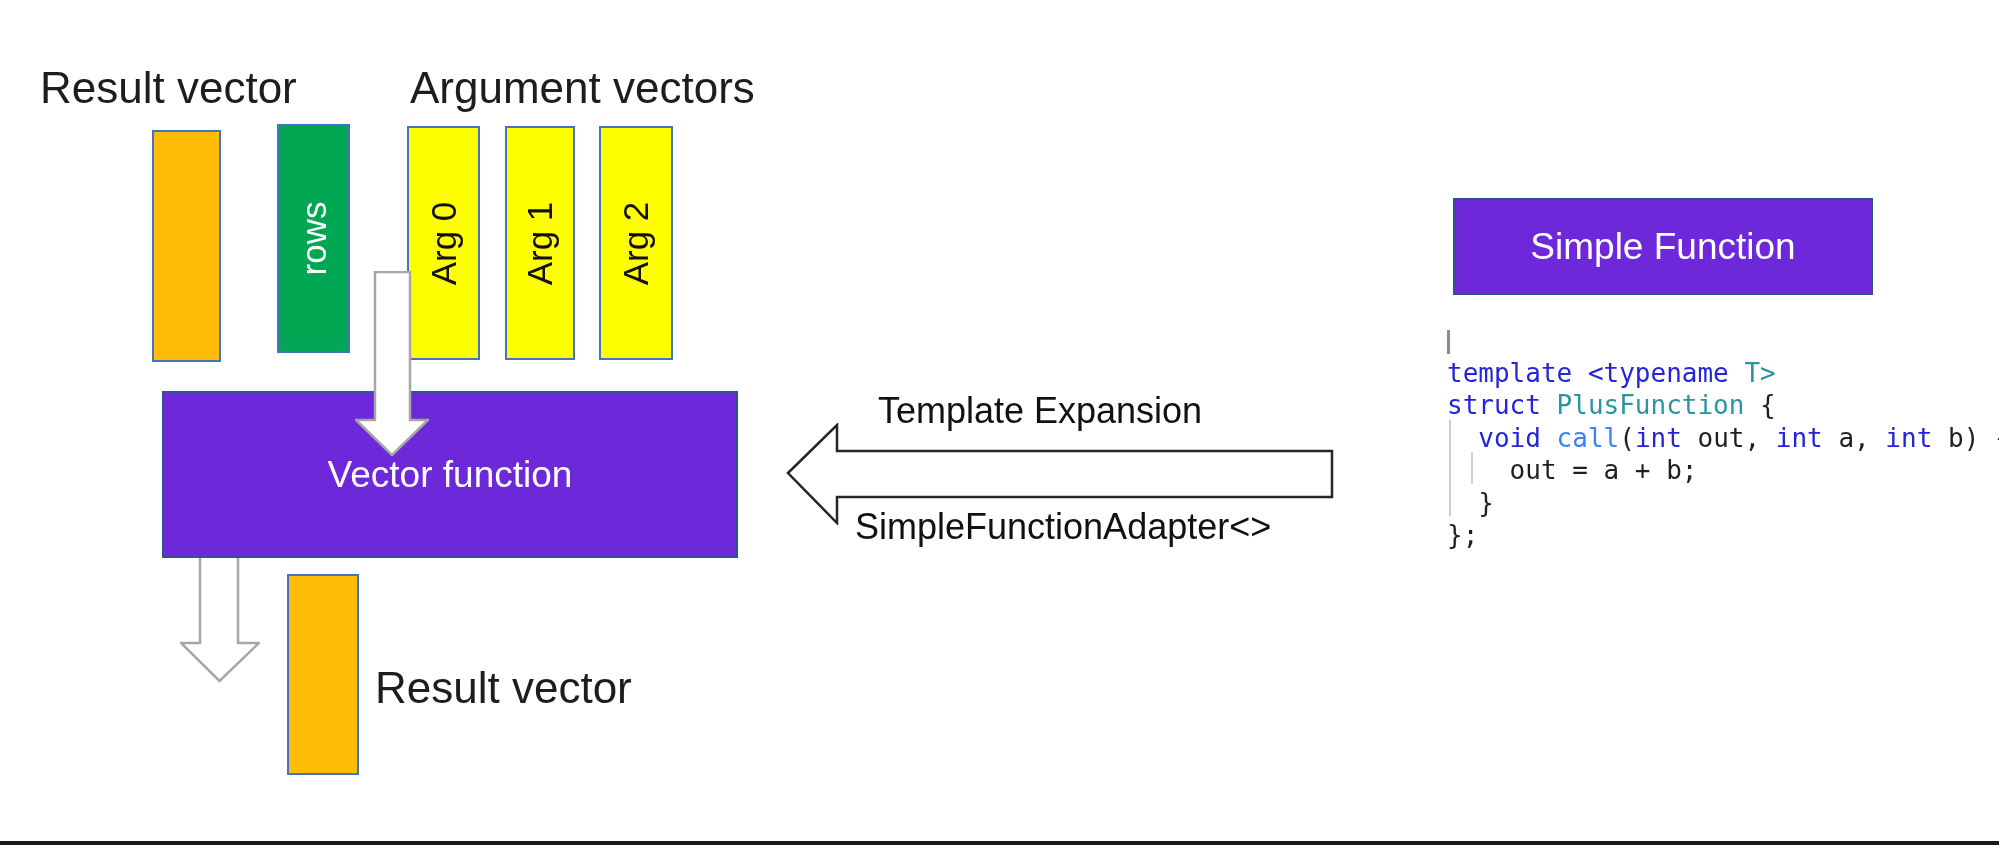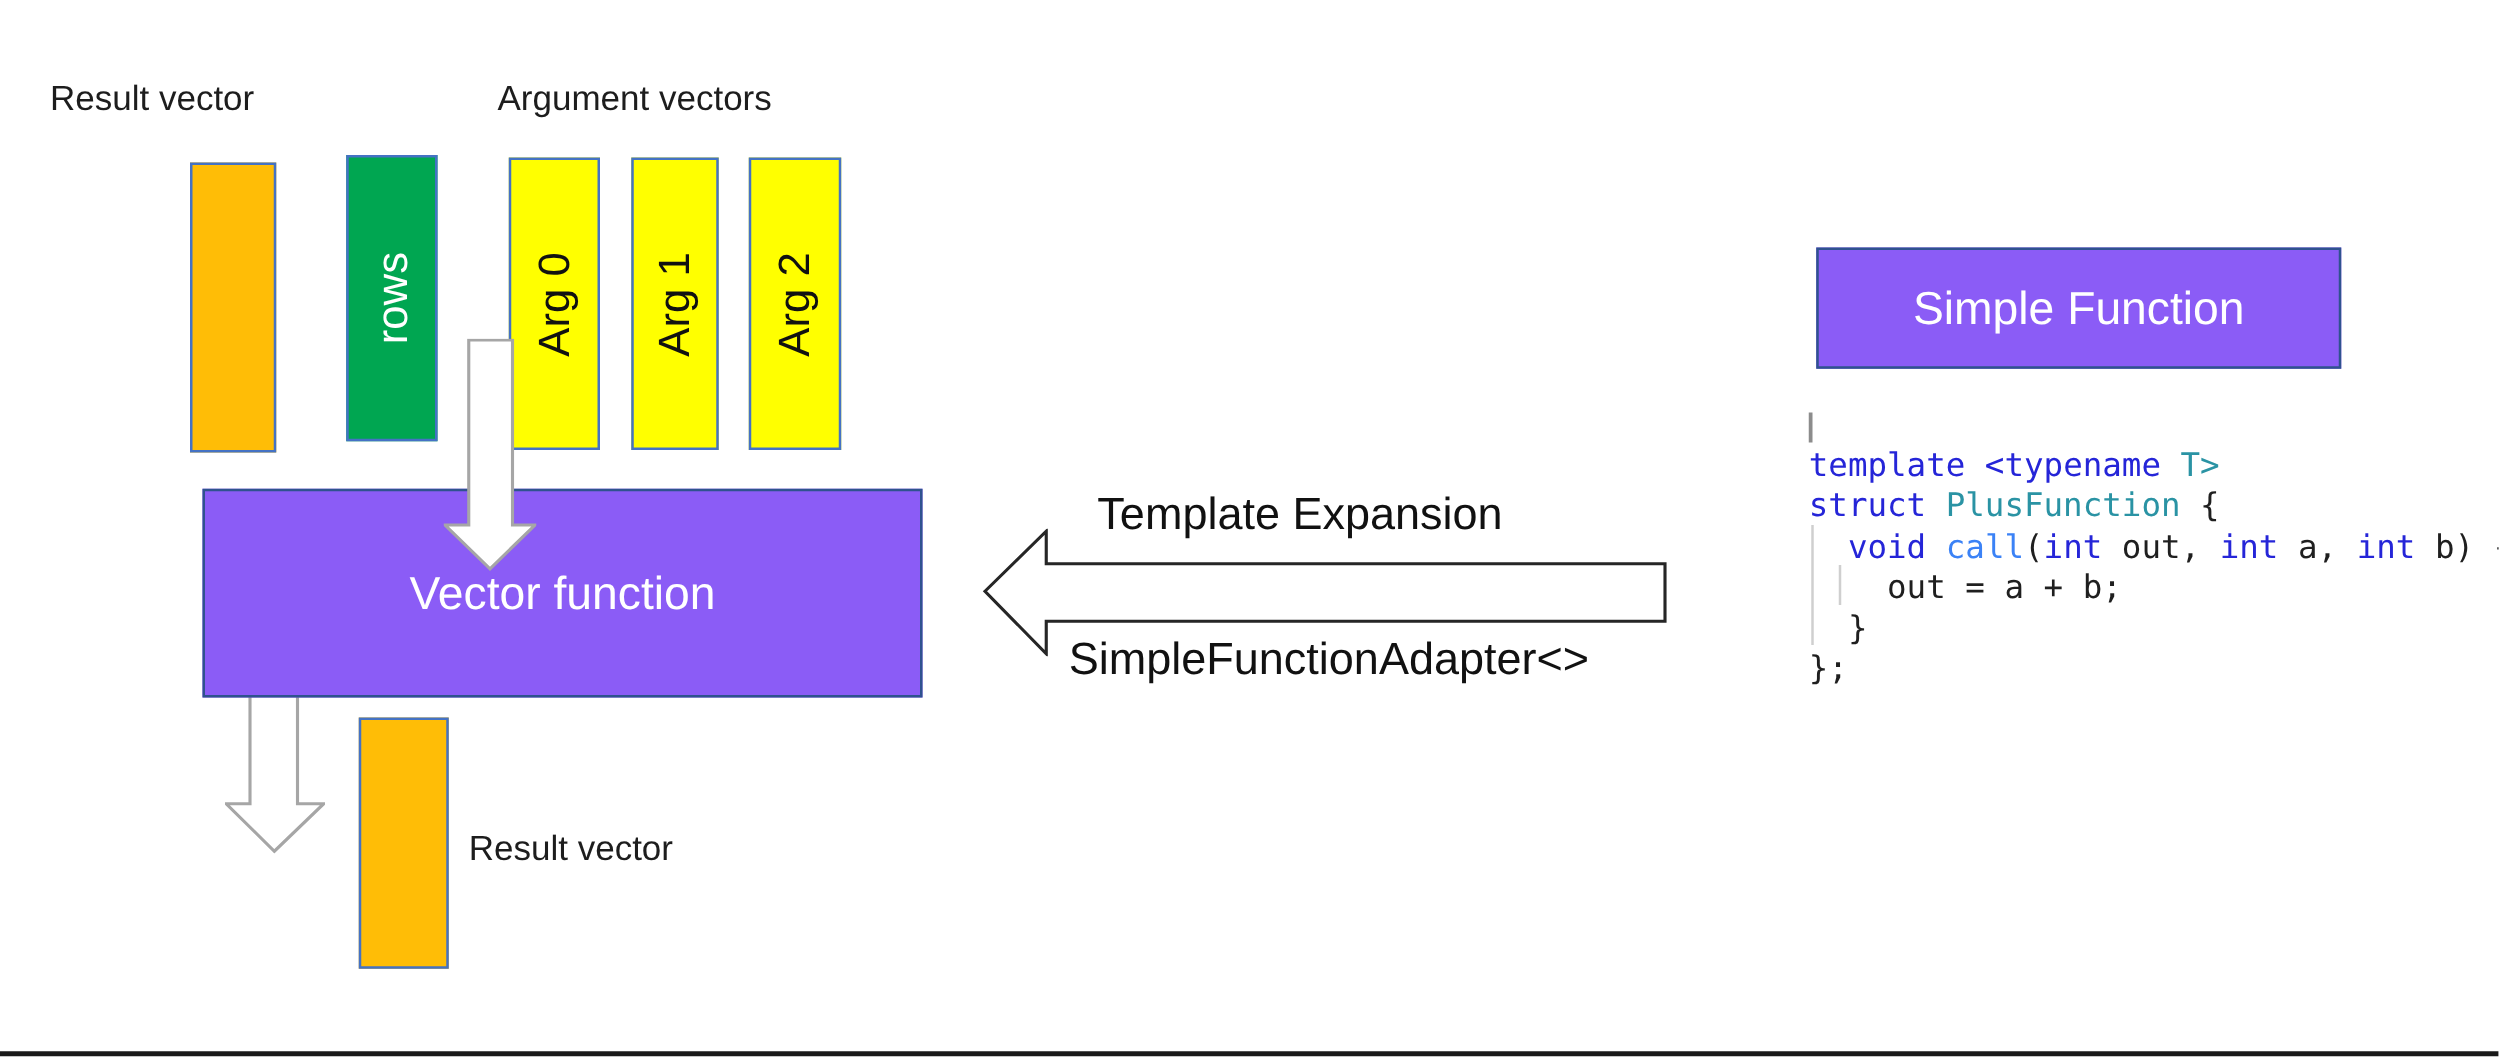--- a/index.html
+++ b/index.html
@@ -2,36 +2,36 @@
 <html><head>
 <meta charset="utf-8">
 <style>
   html,body{margin:0;padding:0;background:#ffffff;}
   #canvas{
     position:relative;width:1999px;height:847px;background:#ffffff;
     font-family:"Liberation Sans",sans-serif;overflow:hidden;
   }
   .abs{position:absolute;}
   .title{
-    font-size:28px;color:#1d1d1d;white-space:nowrap;line-height:1.1;
+    font-size:44px;color:#1d1d1d;white-space:nowrap;line-height:1.1;
   }
   .bar{
     position:absolute;border:2px solid #4472C4;box-sizing:border-box;
     display:flex;align-items:center;justify-content:center;
   }
   .bar-orange{background:#FFBD06;}
   .bar-green{background:#00A651;}
   .bar-yellow{background:#FFFF00;}
   .vlabel{
     transform:rotate(-90deg);white-space:nowrap;font-size:35px;line-height:1;
   }
   .vlabel-white{color:#ffffff;}
   .vlabel-black{color:#111111;}
   .bluebox{
-    position:absolute;background:#8b5cf6;border:2px solid #2F528F;box-sizing:border-box;
+    position:absolute;background:#6d28d9;border:2px solid #2F528F;box-sizing:border-box;
     display:flex;align-items:center;justify-content:center;
     color:#ffffff;font-size:37px;white-space:nowrap;
   }
   .midlabel{
     position:absolute;font-size:36px;color:#111111;white-space:nowrap;text-align:center;
   }
   .arrow-svg{position:absolute;display:block;}
   
   #code{
     position:absolute;left:1447px;top:324px;
@@ -47,21 +47,21 @@
   #guide1{left:1449px;top:420px;height:96px;}
   #guide2{left:1471px;top:452px;height:32px;}
   #bottom-rule{position:absolute;left:0;top:841px;width:1999px;height:4px;background:#1a1a1a;}
 </style>
 </head>
 <body>
 
 <div id="canvas">
 
   <div class="abs title" style="left:40px;top:64px;">Result vector</div>
-  <div class="abs title" style="left:398px;top:64px;">Argument vectors</div>
+  <div class="abs title" style="left:410px;top:64px;">Argument vectors</div>
 
   <div class="bar bar-orange" style="left:152px;top:130px;width:69px;height:232px;"></div>
 
   <div class="bar bar-green" style="left:277px;top:124px;width:73px;height:229px;">
     <span class="vlabel vlabel-white">rows</span>
   </div>
 
   <div class="bar bar-yellow" style="left:407px;top:126px;width:73px;height:234px;">
     <span class="vlabel vlabel-black">Arg 0</span>
   </div>

